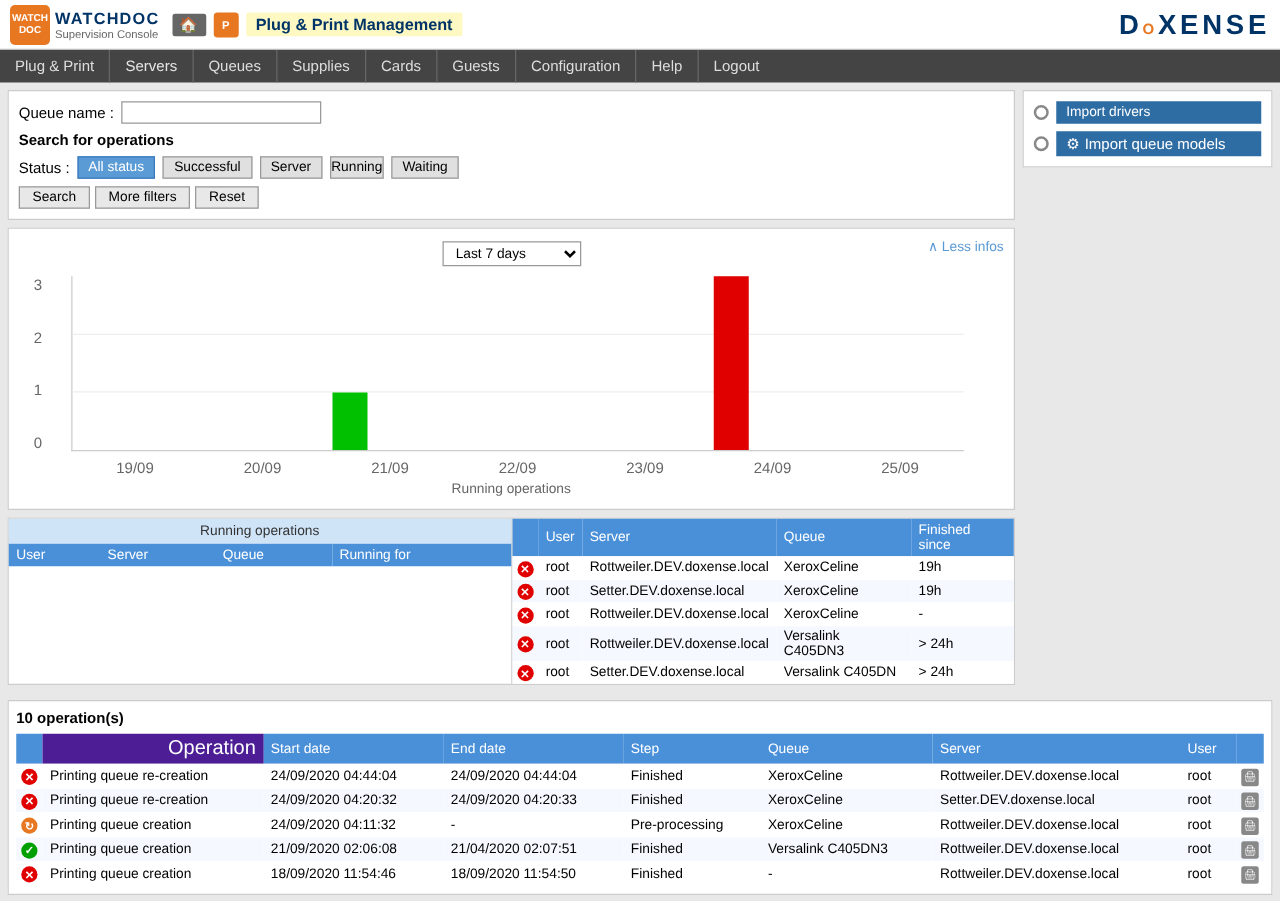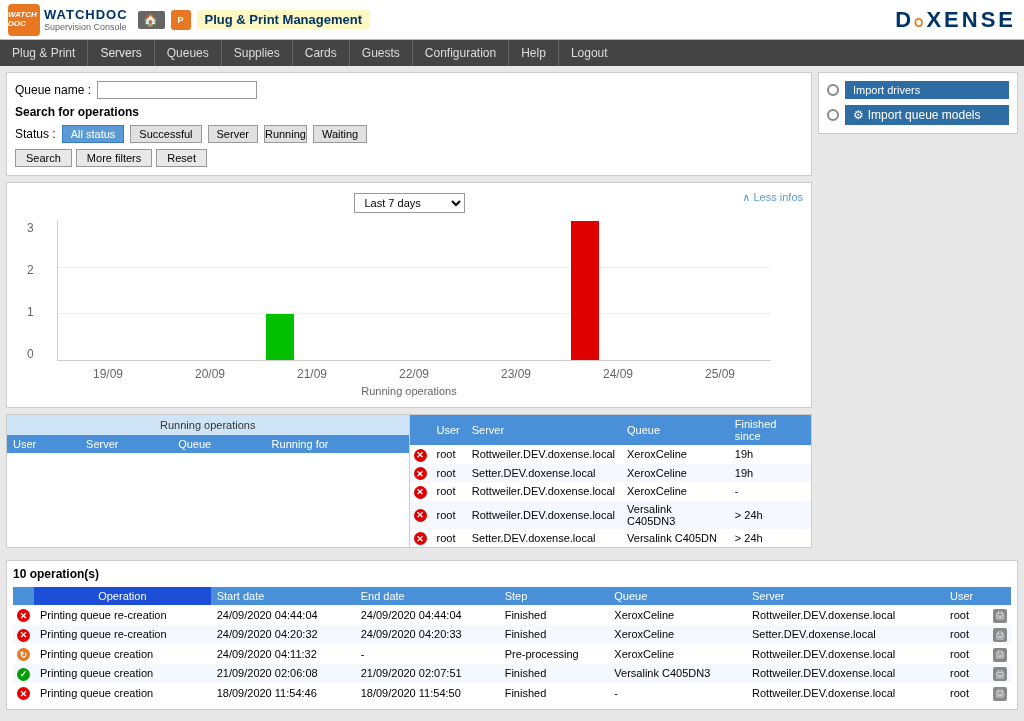--- a/index.html
+++ b/index.html
@@ -8,21 +8,21 @@
     .page-wrapper { background: #e8e8e8; min-height: 721px; }
   </style>
 </head>
 <body>
 
 <div class="page-wrapper">
 
   <div style="display:flex; align-items:center; background:#fff; padding:2px 8px; border-bottom:1px solid #bbb; height:40px;">
     <div style="display:flex; align-items:center; gap:4px;">
 
-      <div style="width:32px; height:32px; background:#e87722; border-radius:4px; display:flex; flex-direction:column; justify-content:center;font-style:italic;">
+      <div style="width:32px; height:32px; background:#e87722; border-radius:4px; display:flex; flex-direction:column; align-items:center; justify-content:center;">
         <div style="color:#fff; font-size:8px; font-weight:bold; line-height:1.1;">WATCH</div>
         <div style="color:#fff; font-size:8px; font-weight:bold; line-height:1.1;">DOC</div>
       </div>
       <div>
         <div style="font-weight:bold; font-size:13px; color:#003366; letter-spacing:1px;">WATCHDOC</div>
         <div style="font-size:9px; color:#666;">Supervision Console</div>
       </div>
     </div>
     <div style="display:flex; align-items:center; gap:6px; margin-left:10px;">
       <button style="background:#666; color:#fff; border:none; padding:2px 6px; cursor:pointer; font-size:12px; border-radius:2px;">🏠</button>
@@ -227,21 +227,21 @@
 
   </div>
 
   <div style="padding:0 6px 6px;">
     <div style="background:#fff; border:1px solid #ccc; padding:6px;">
       <div style="font-weight:bold; font-size:12px; margin-bottom:6px;">10 operation(s)</div>
       <table style="width:100%; border-collapse:collapse;">
         <thead>
           <tr>
             <th style="background:#4a90d9; color:#fff; padding:3px 6px; text-align:left; font-size:11px; font-weight:normal; width:20px;"></th>
-            <th style="background:#1d4ed8; color:#fff; padding:3px 6px; text-align:center; font-size:11px; font-weight:normal;">Operation</th>
+            <th style="background:#4c1d95; color:#fff; padding:3px 6px; text-align:right; font-size:16px; font-weight:normal;">Operation</th>
             <th style="background:#4a90d9; color:#fff; padding:3px 6px; text-align:left; font-size:11px; font-weight:normal;">Start date</th>
             <th style="background:#4a90d9; color:#fff; padding:3px 6px; text-align:left; font-size:11px; font-weight:normal;">End date</th>
             <th style="background:#4a90d9; color:#fff; padding:3px 6px; text-align:left; font-size:11px; font-weight:normal;">Step</th>
             <th style="background:#4a90d9; color:#fff; padding:3px 6px; text-align:left; font-size:11px; font-weight:normal;">Queue</th>
             <th style="background:#4a90d9; color:#fff; padding:3px 6px; text-align:left; font-size:11px; font-weight:normal;">Server</th>
             <th style="background:#4a90d9; color:#fff; padding:3px 6px; text-align:left; font-size:11px; font-weight:normal;">User</th>
             <th style="background:#4a90d9; color:#fff; padding:3px 6px; font-size:11px; font-weight:normal; width:20px;"></th>
           </tr>
         </thead>
         <tbody id="ops-tbody">
@@ -303,21 +303,21 @@
     </td>
   </tr>
             <tr style="background: rgb(245, 249, 255);">
     <td style="padding:2px 4px;">
       <div style="width:13px; height:13px; border-radius:50%; background:#00a000; display:inline-flex; align-items:center; justify-content:center;">
         <span style="color:#fff; font-size:9px; font-weight:bold;">✓</span>
       </div>
     </td>
     <td style="padding:2px 6px; font-size:11px;">Printing queue creation</td>
     <td style="padding:2px 6px; font-size:11px; white-space:nowrap;">21/09/2020 02:06:08</td>
-    <td style="padding:2px 6px; font-size:11px; white-space:nowrap;">21/09/2020 02:07:51</td>
+    <td style="padding:2px 6px; font-size:11px; white-space:nowrap;">21/04/2020 02:07:51</td>
     <td style="padding:2px 6px; font-size:11px;">Finished</td>
     <td style="padding:2px 6px; font-size:11px;">Versalink C405DN3</td>
     <td style="padding:2px 6px; font-size:11px;">Rottweiler.DEV.doxense.local</td>
     <td style="padding:2px 6px; font-size:11px;">root</td>
     <td style="padding:2px 4px; cursor:pointer;">
       <div style="width:14px; height:14px; background:#888; border-radius:2px; display:inline-flex; align-items:center; justify-content:center;">
         <span style="color:#fff; font-size:8px;">🖨</span>
       </div>
     </td>
   </tr>

